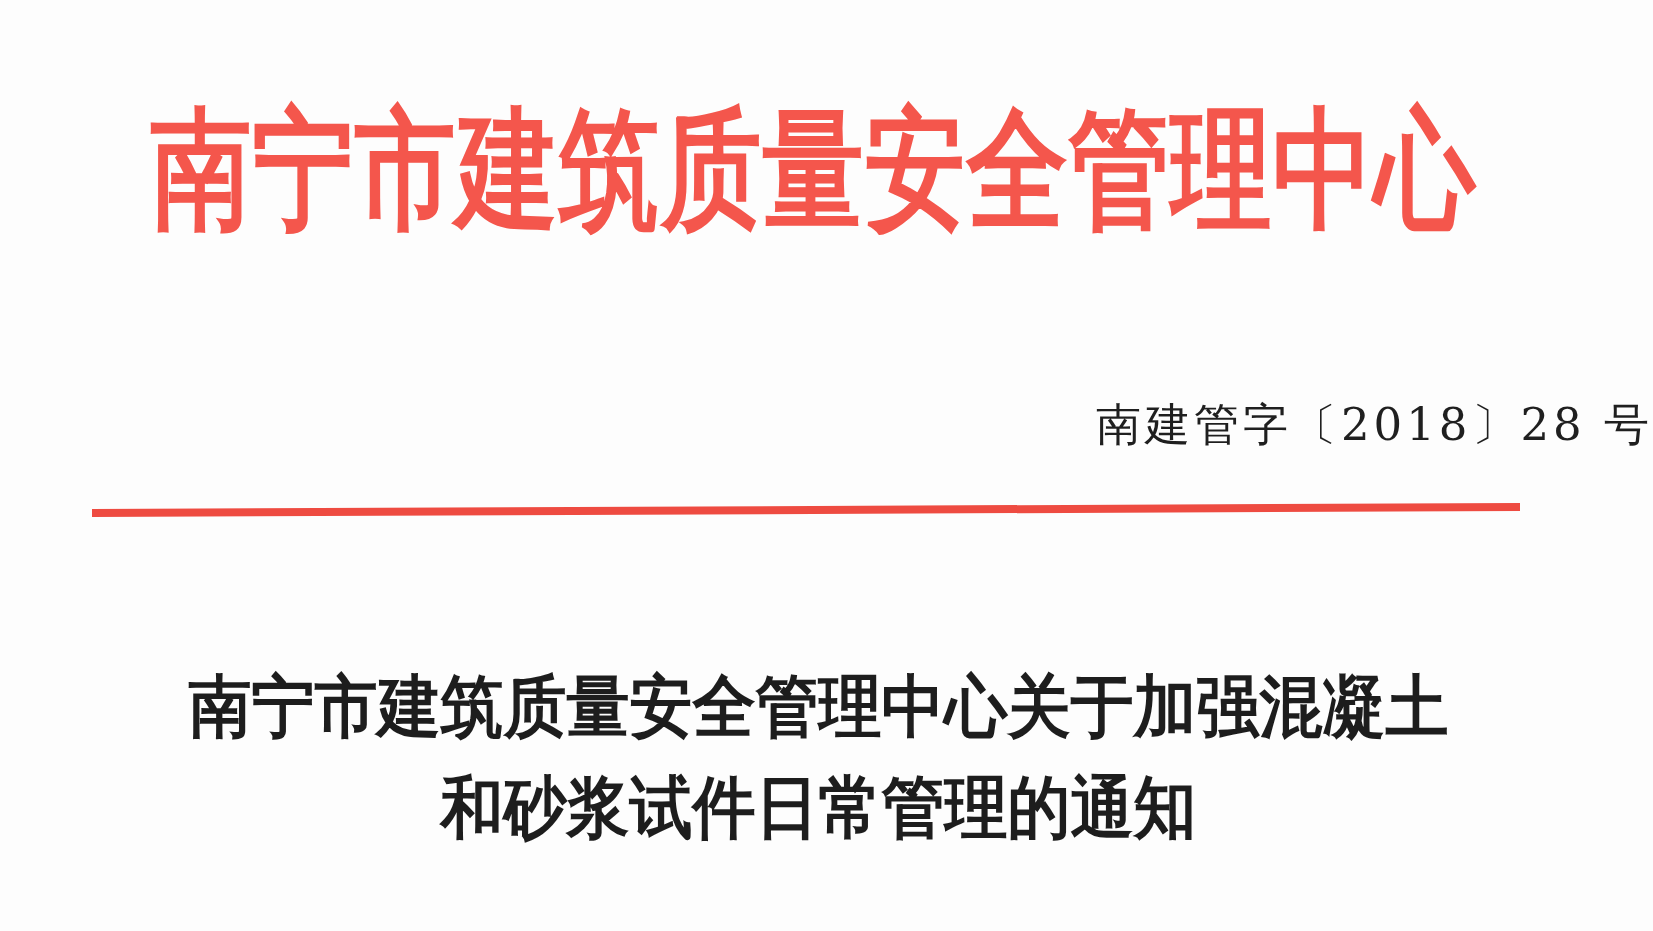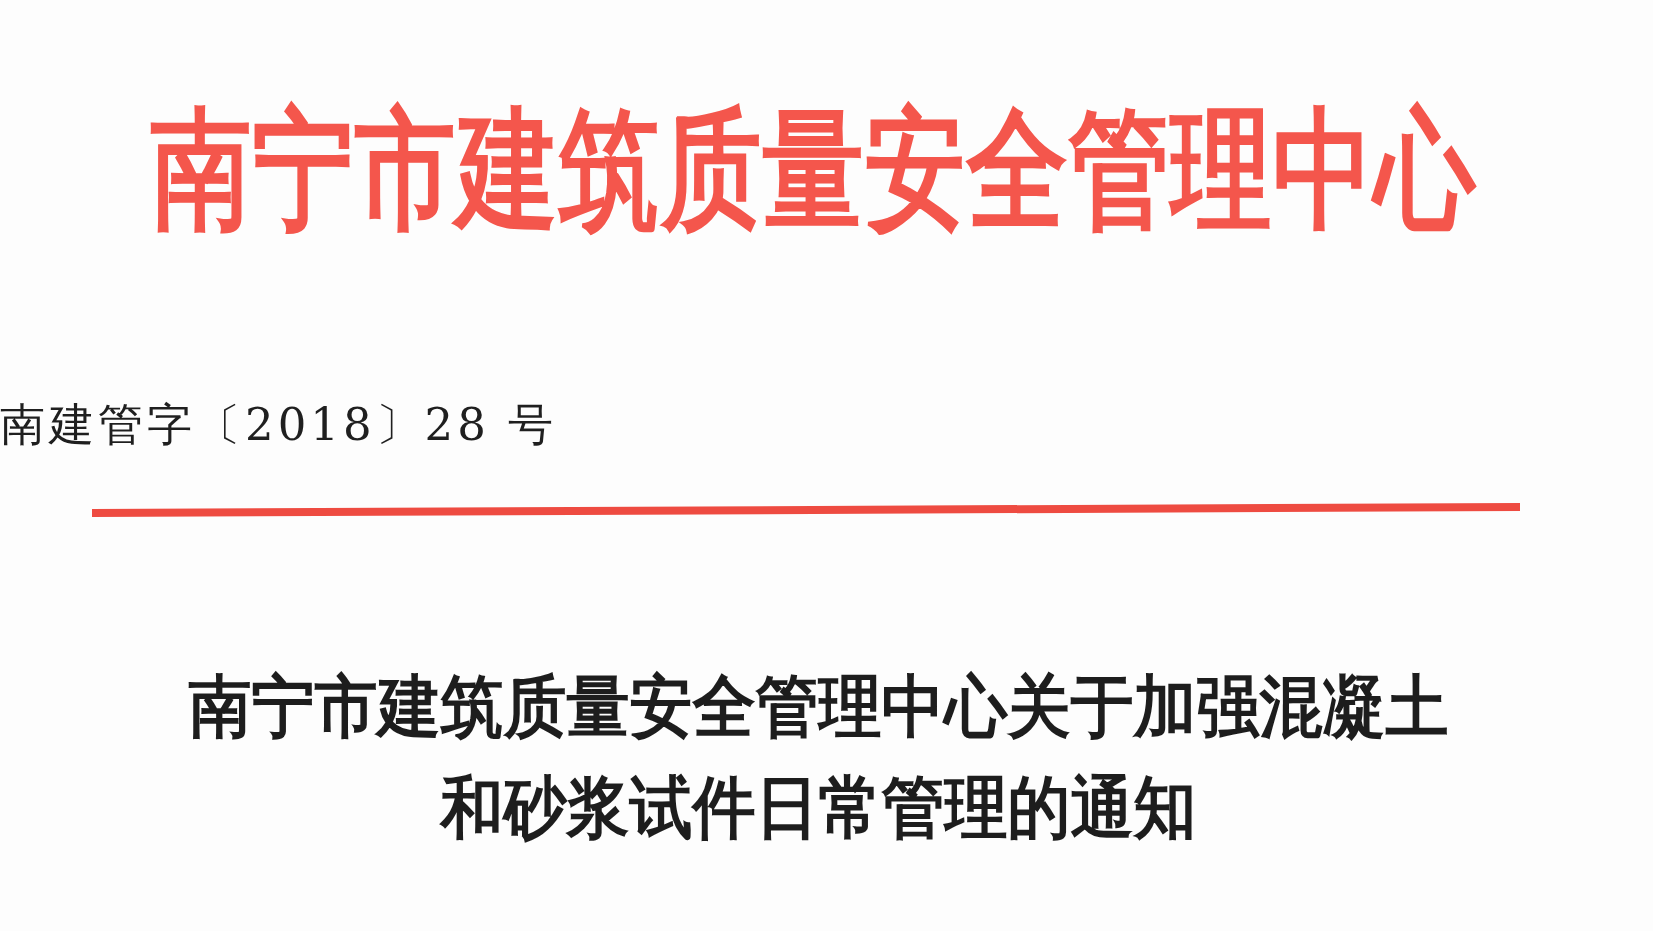--- a/index.html
+++ b/index.html
@@ -32,21 +32,21 @@
     transform: scaleY(1.3);
     transform-origin: 50% 50%;
     white-space: nowrap;
   }
   
   .doc-number {
     position: absolute;
     top: 398px;
     left: 0;
     width: 100%;
-    text-align: left;
+    text-align: right;
     box-sizing: border-box;
     font-size: 45px;
     line-height: 1.2;
     font-weight: normal;
     letter-spacing: 4px;
     color: #1f1f1f;
     white-space: nowrap;
   }
   
   .red-divider {

